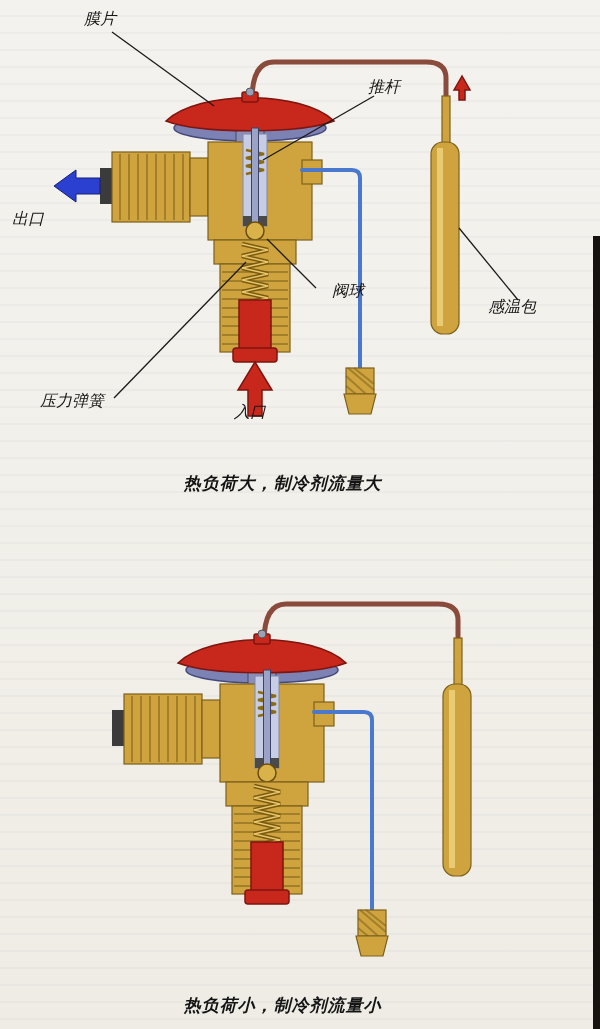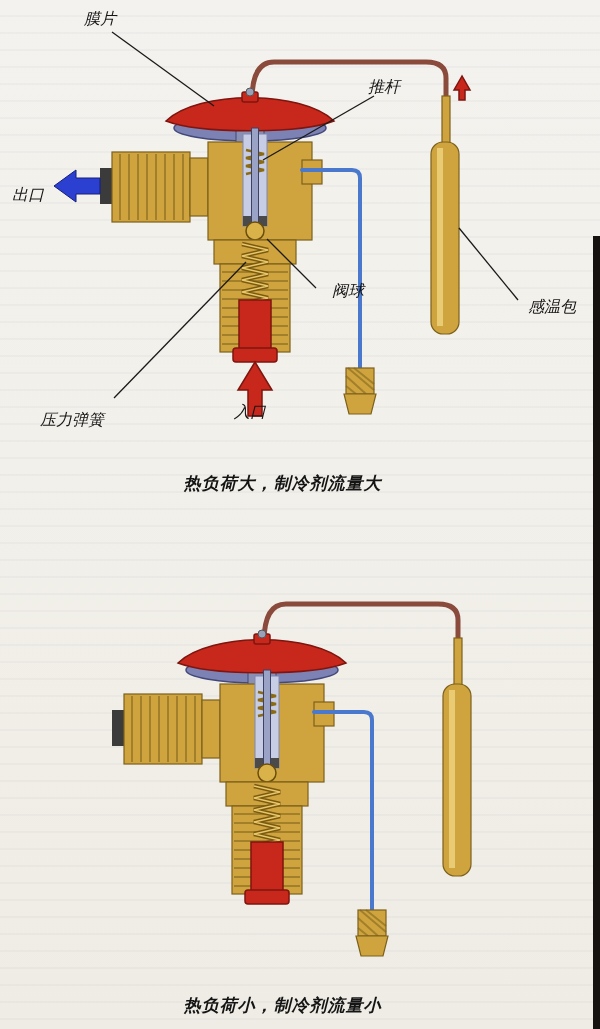--- a/index.html
+++ b/index.html
@@ -106,23 +106,23 @@
       <path class="leader" d="M114 398 L246 262"></path>
       <path class="leader" d="M518 300 L459 228"></path>
       <polygon points="100,178 100,194 76,194 76,202 54,186 76,170 76,178" fill="#2b3fd0" stroke="#15207a"></polygon>
       <polygon class="red-part" points="248,416 248,390 238,390 255,362 272,390 262,390 262,416"></polygon>
       <polygon class="red-part" points="462,76 454,90 459,90 459,100 465,100 465,90 470,90"></polygon>
     </g>
   </svg>
 
   <div class="lbl" style="left:84px;top:10px">膜片</div>
   <div class="lbl" style="left:368px;top:78px">推杆</div>
-  <div class="lbl" style="left:12px;top:186px">出口</div>
+  <div class="lbl" style="left:12px;top:210px">出口</div>
   <div class="lbl" style="left:332px;top:282px">阀球</div>
-  <div class="lbl" style="left:40px;top:411px">压力弹簧</div>
+  <div class="lbl" style="left:40px;top:392px">压力弹簧</div>
   <div class="lbl" style="left:234px;top:403px">入口</div>
-  <div class="lbl" style="left:528px;top:298px">感温包</div>
+  <div class="lbl" style="left:488px;top:298px">感温包</div>
 
   <div class="caption" style="top:472px">热负荷大，制冷剂流量大</div>
   <div class="caption" style="top:994px">热负荷小，制冷剂流量小</div>
 
   <div class="scan-edge"></div>
 </div>
 
 </body></html>

